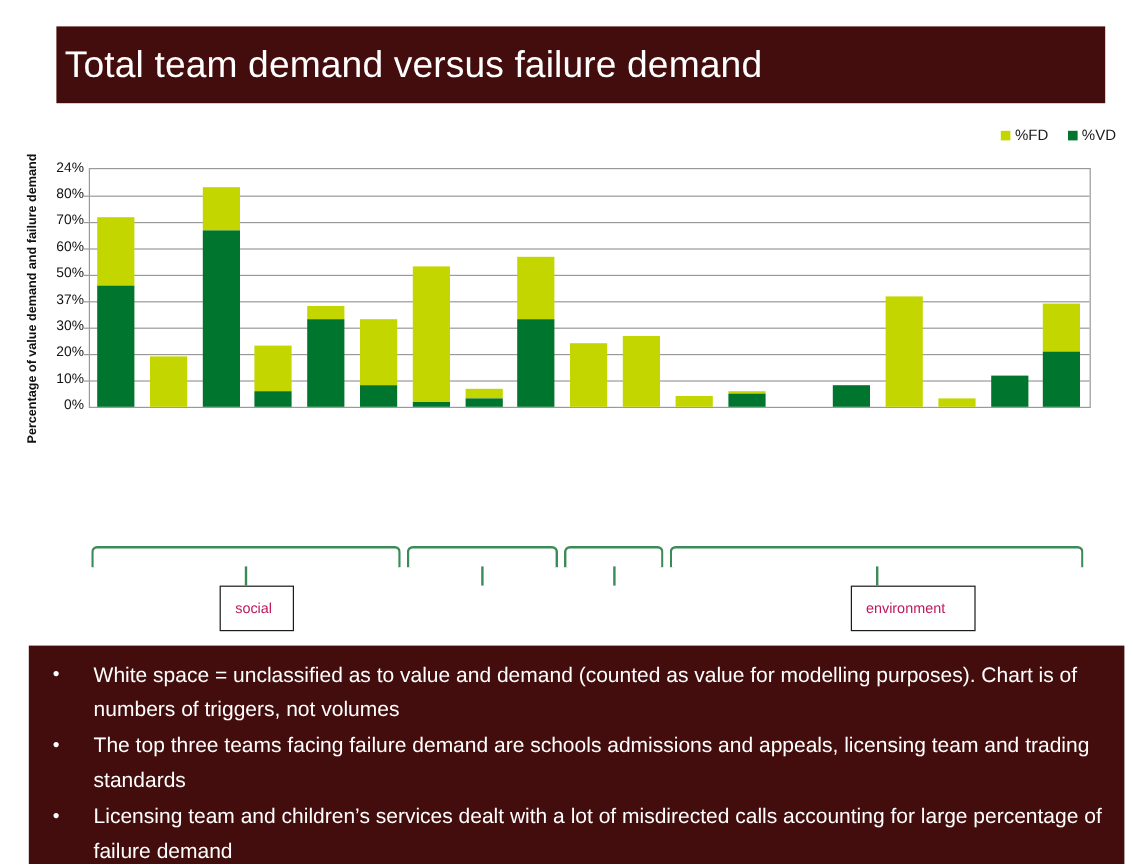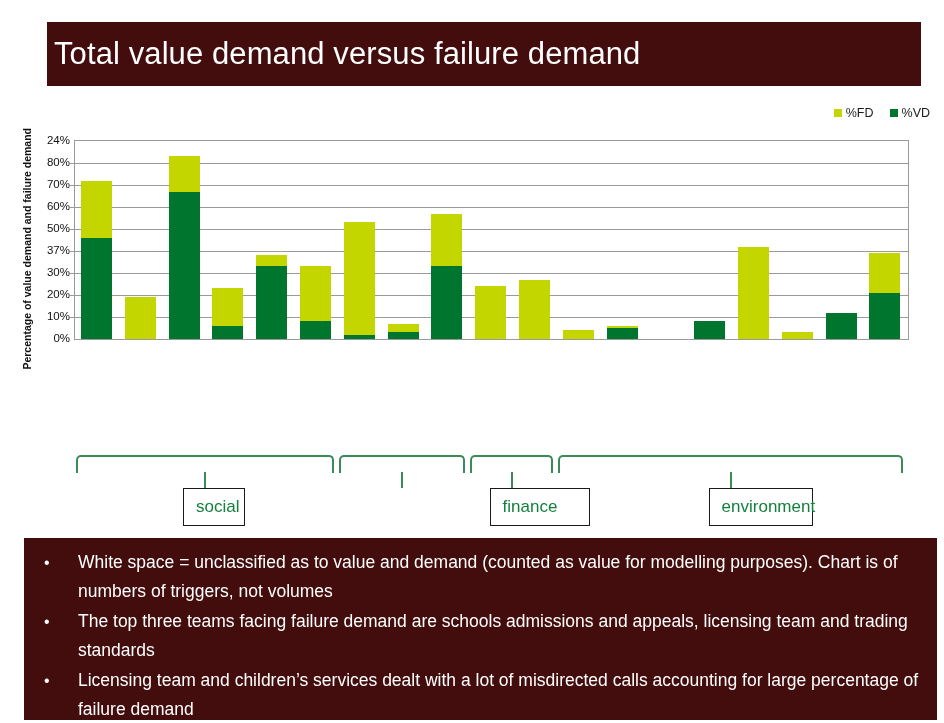--- a/index.html
+++ b/index.html
@@ -82,21 +82,21 @@
     position:absolute;width:2px;background:#3a8b57;
   }
   .group-box{
     position:absolute;
     border:1px solid #1a1a1a;background:#ffffff;
     display:flex;align-items:center;
     box-sizing:border-box;
     height:38px;
   }
   .group-box span{
-    font-size:17px;color:#15803d;padding-left:12px;white-space:nowrap;
+    font-size:12px;color:#be185d;padding-left:12px;white-space:nowrap;
   }
 
   
   .footer-band{
     position:absolute;left:24px;top:538px;width:913px;height:182px;
     background:#440d0d;
   }
   .bullets{
     position:absolute;left:34px;top:548px;width:890px;
     color:#ffffff;
@@ -110,21 +110,21 @@
     font-size:16px;line-height:29px;
   }
   .bullet .txt{flex:1;}
 </style>
 </head>
 <body>
 
 <div class="slide">
 
   <div class="header-band"></div>
-  <div class="header-title">Total value demand versus failure demand</div>
+  <div class="header-title">Total team demand versus failure demand</div>
 
   <div class="legend">
     <div class="legend-item">
       <span class="legend-swatch" style="background:#c3d600"></span>
       <span>%FD</span>
     </div>
     <div class="legend-item">
       <span class="legend-swatch" style="background:#00752e"></span>
       <span>%VD</span>
     </div>
@@ -249,23 +249,20 @@
   <div class="groups" id="groups">
       <div class="bracket" style="left: 76px; width: 258px;"></div>
       <div class="bracket-stem" style="left: 204px; top: 17px; height: 16px;"></div>
       <div class="group-box" style="left: 183px; width: 62px; top: 33px;">
         <span>social</span>
       </div>
       <div class="bracket" style="left: 338.8px; width: 126.6px;"></div>
       <div class="bracket-stem" style="left: 401.1px; top: 17px; height: 16px;"></div>
       <div class="bracket" style="left: 470.2px; width: 82.8px;"></div>
       <div class="bracket-stem" style="left: 510.6px; top: 17px; height: 16px;"></div>
-      <div class="group-box" style="left: 489.6px; width: 100px; top: 33px;">
-        <span>finance</span>
-      </div>
       <div class="bracket" style="left: 557.8px; width: 345.6px;"></div>
       <div class="bracket-stem" style="left: 729.6px; top: 17px; height: 16px;"></div>
       <div class="group-box" style="left: 708.6px; width: 104px; top: 33px;">
         <span>environment</span>
       </div>
     </div>
 
   <div class="footer-band"></div>
   <div class="bullets" id="bullets">
       <div class="bullet">

